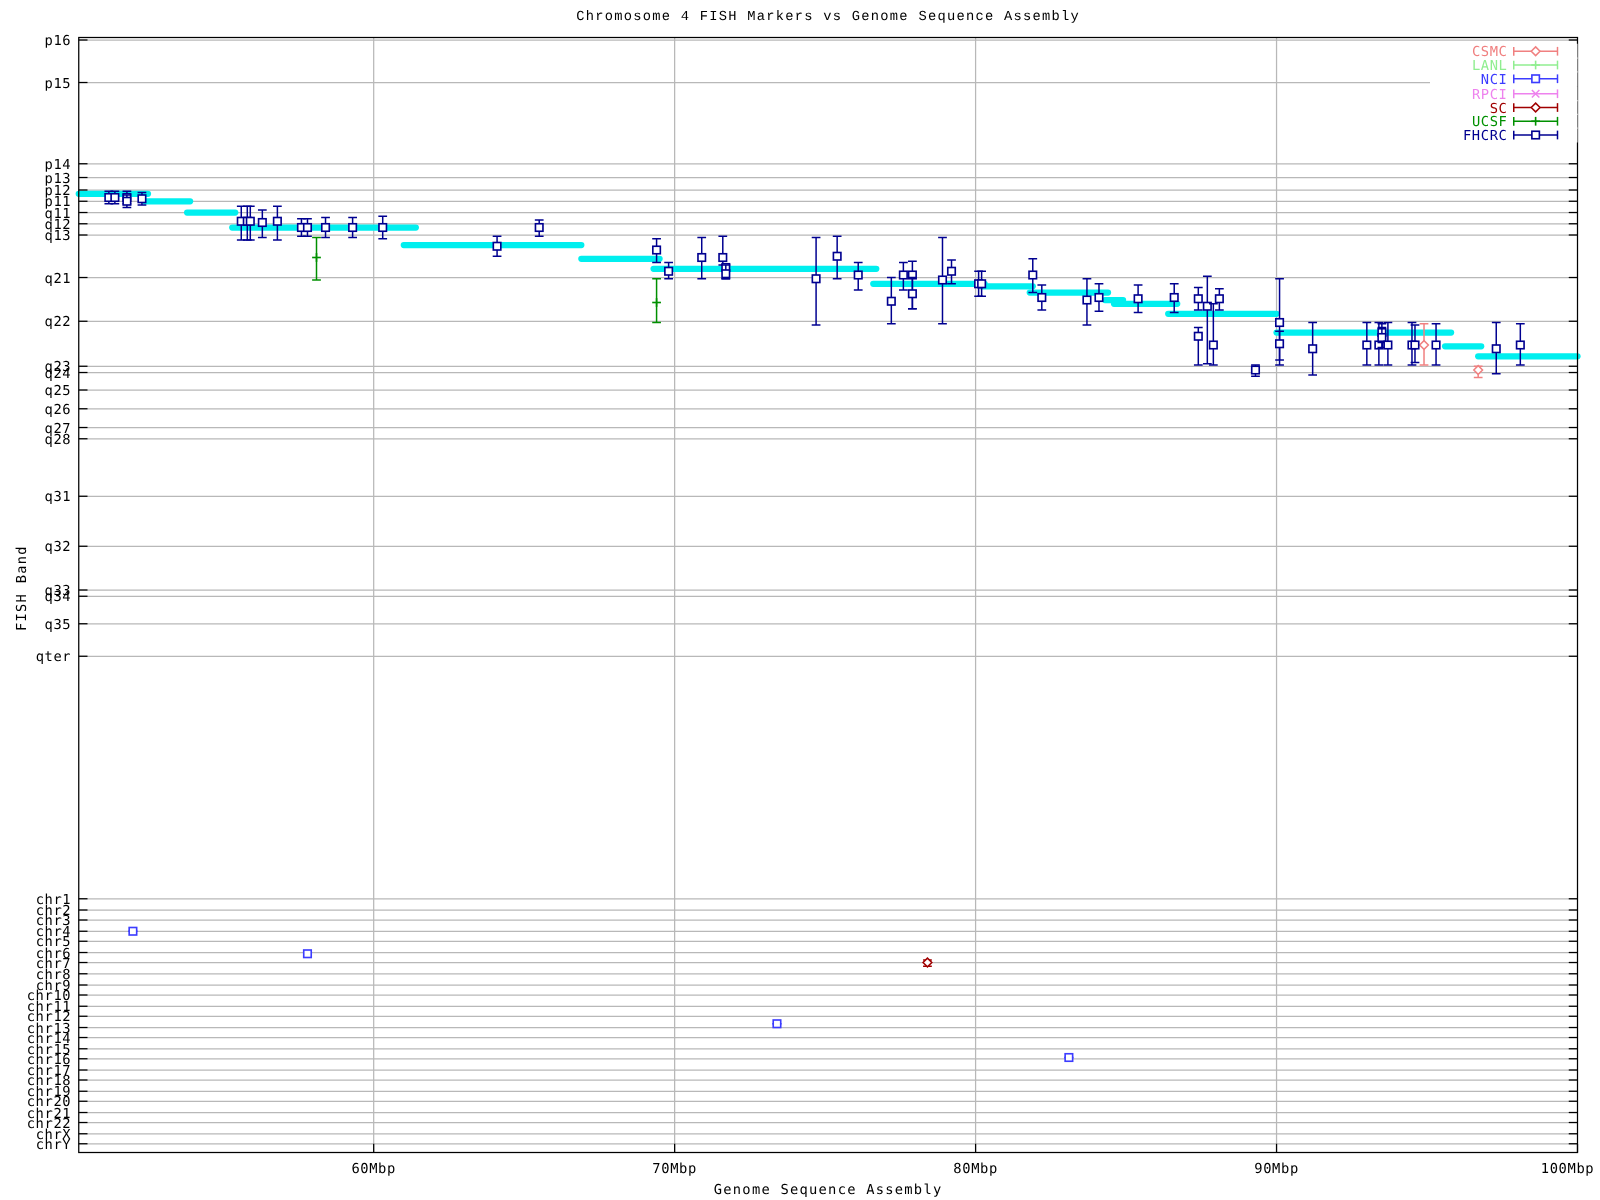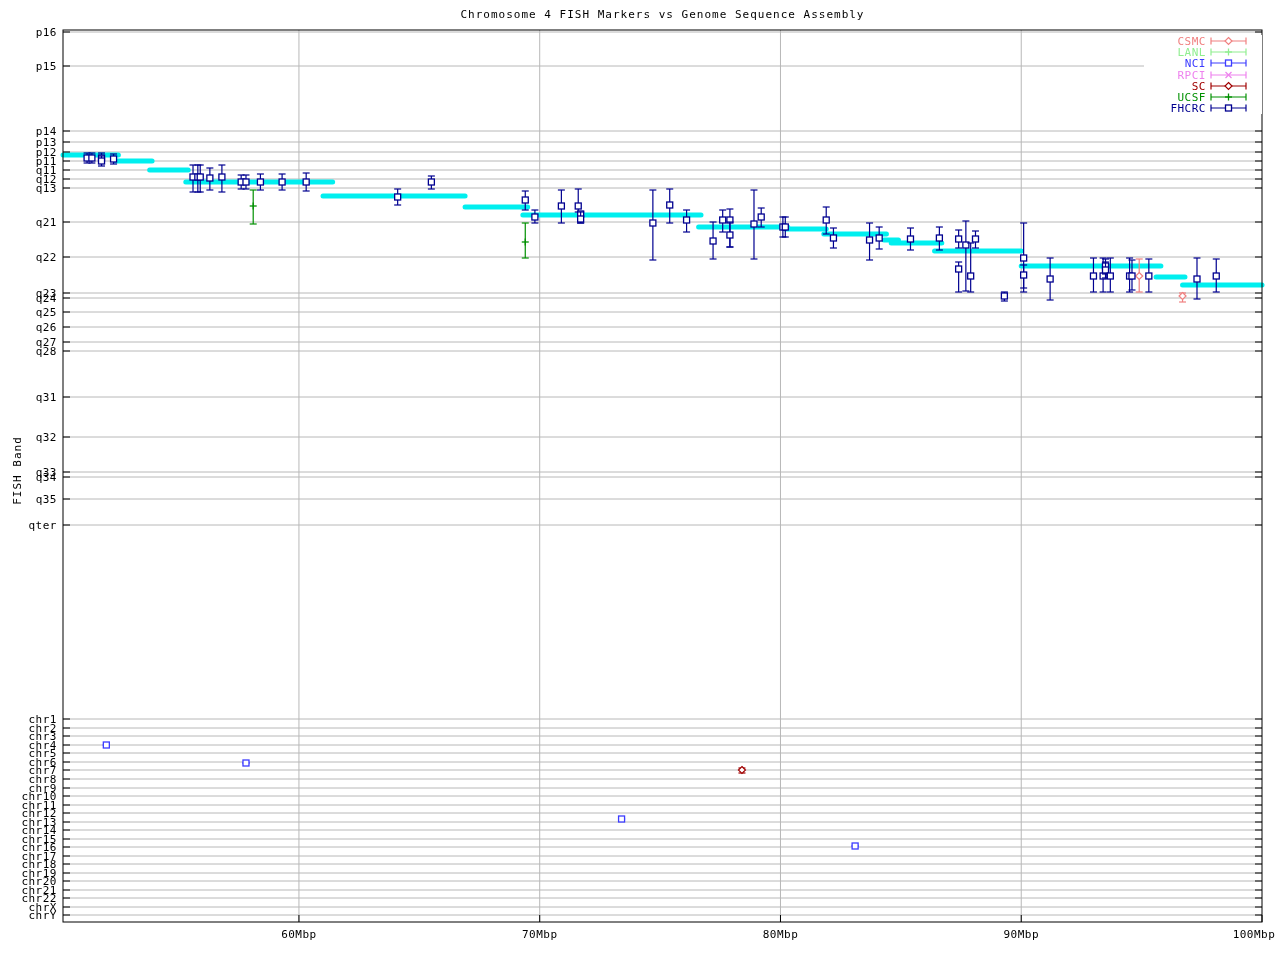--- a/index.html
+++ b/index.html
@@ -1,20 +1,20 @@
 <!DOCTYPE html>
 <html><head>
 <meta charset="utf-8">
 <style>
   html,body{margin:0;padding:0;background:#ffffff;}
   #fig{position:relative;width:1280px;height:960px;background:#ffffff;
        font-family:"DejaVu Sans Mono",monospace;font-size:11px;color:#000;}
   #plot-svg{position:absolute;left:0;top:0;}
   .title{position:absolute;left:63px;top:8px;width:1199px;text-align:center;
-         letter-spacing:1px;white-space:pre;}
+         letter-spacing:1px;white-space:pre;font-family:Liberation Mono, monospace;}
   .xlabel{position:absolute;left:63px;top:945px;width:1199px;text-align:center;letter-spacing:1px;}
   .ylabel{position:absolute;left:-38px;top:464px;width:110px;height:13px;text-align:center;
           transform:rotate(-90deg);letter-spacing:1px;}
 </style>
 </head>
 <body>
 
 <div id="fig">
   <svg id="plot-svg" width="1280" height="960">
       <line x1="63" y1="32" x2="1262" y2="32" stroke="#b8b8b8" stroke-width="1"></line>
@@ -546,14 +546,15 @@
       <line x1="1225" y1="97" x2="1232" y2="97" stroke="#009000" stroke-width="1.3"></line>
       <line x1="1228.5" y1="93.5" x2="1228.5" y2="100.5" stroke="#009000" stroke-width="1.3"></line>
       <rect x="1144" y="102" width="118" height="12" fill="#fff"></rect>
       <text x="1206" y="112" text-anchor="end" fill="#000090" font-family="&quot;DejaVu Sans Mono&quot;,monospace" font-size="11px" letter-spacing="0.5px">FHCRC</text>
       <line x1="1211" y1="108" x2="1246" y2="108" stroke="#000090" stroke-width="1.2"></line>
       <line x1="1211" y1="104.5" x2="1211" y2="111.5" stroke="#000090" stroke-width="1.2"></line>
       <line x1="1246" y1="104.5" x2="1246" y2="111.5" stroke="#000090" stroke-width="1.2"></line>
       <rect x="1225.5" y="105" width="6" height="6" fill="#fff" stroke="#000090" stroke-width="1.3"></rect>
     </svg>
   <div class="title">Chromosome 4 FISH Markers vs Genome Sequence Assembly</div>
+  <div class="xlabel">Genome Sequence Assembly</div>
   <div class="ylabel">FISH Band</div>
 </div>
 
 </body></html>

